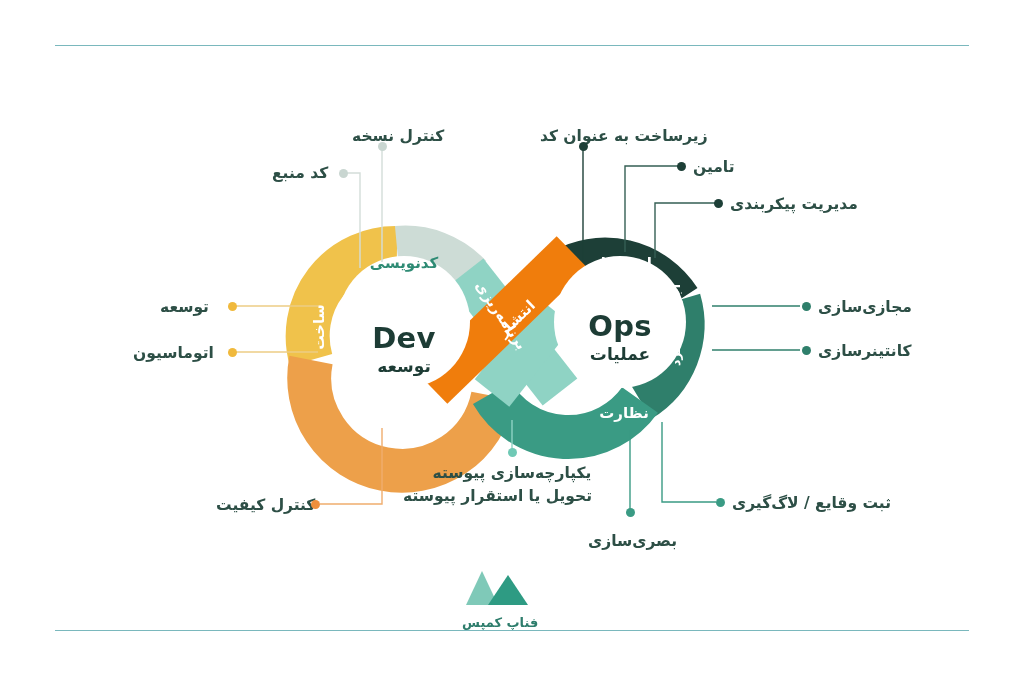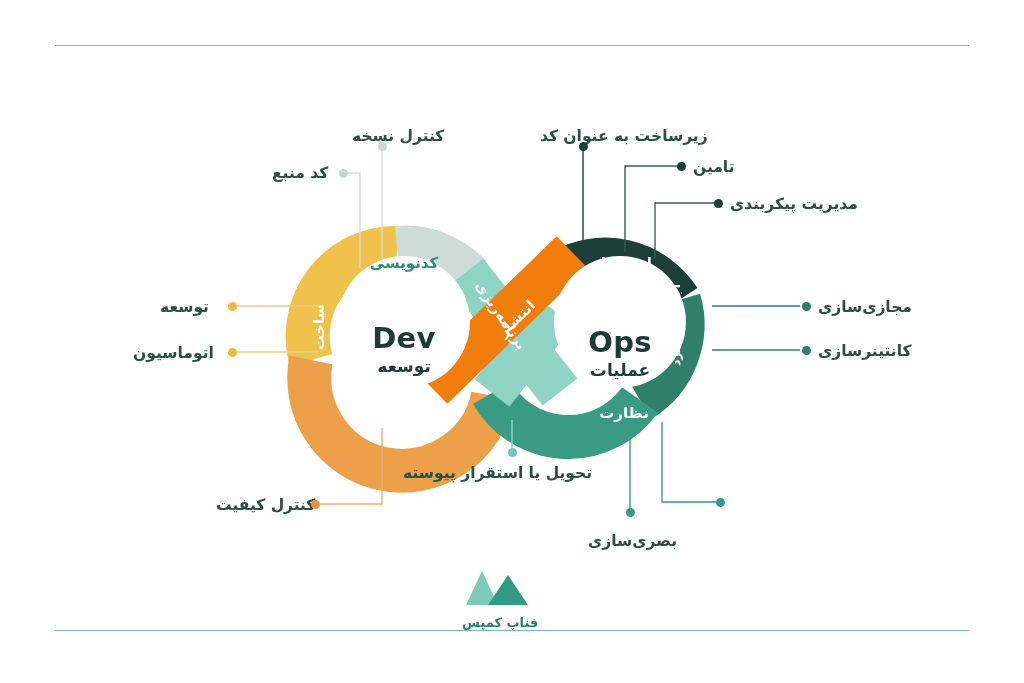--- a/index.html
+++ b/index.html
@@ -163,60 +163,62 @@
 
     <text id="w-operate" x="680" y="325" text-anchor="middle" font-size="12.5" font-weight="700" fill="#ffffff" font-family="DejaVu Sans, sans-serif" transform="rotate(-90 680 325)">اجرا / عملکرد</text>
 
     <text id="w-monitor" x="624" y="418" text-anchor="middle" font-size="15" font-weight="700" fill="#ffffff" font-family="DejaVu Sans, sans-serif">نظارت</text>
   </svg>
 
   <div class="center-label" style="left:354px; top:300px; width:100px;">
     <span class="en">Dev</span>
     <span class="fa">توسعه</span>
   </div>
-  <div class="center-label" style="left:570px; top:304px; width:100px;">
+  <div class="center-label" style="left:570px; top:288px; width:100px;">
     <span class="en">Ops</span>
     <span class="fa">عملیات</span>
   </div>
 
   <div class="lbl" style="left:352px; top:125px;">کنترل نسخه</div>
   <div class="dot" style="left:378px; top:142px; background:#c9d6d1;"></div>
 
   <div class="lbl" style="left:272px; top:162px;">کد منبع</div>
   <div class="dot" style="left:339px; top:169px; background:#c9d6d1;"></div>
 
   <div class="lbl" style="left:160px; top:296px;">توسعه</div>
   <div class="dot" style="left:228px; top:302px; background:#f0b93c;"></div>
 
   <div class="lbl" style="left:133px; top:342px;text-align:center;">اتوماسیون</div>
   <div class="dot" style="left:228px; top:348px; background:#f0b93c;"></div>
 
   <div class="lbl" style="left:216px; top:494px;">کنترل کیفیت</div>
   <div class="dot" style="left:311px; top:500px; background:#ef8f3c;"></div>
 
   <div class="lbl two-line" style="left:432px; top:462px; text-align:center; width:160px;">
+    <span style="display:block;">یکپارچه‌سازی پیوسته</span>
     <span style="display:block;">تحویل یا استقرار پیوسته</span>
   </div>
   <div class="dot" style="left:508px; top:448px; background:#6fc9b5;"></div>
 
   <div class="lbl" style="left:540px; top:125px;">زیرساخت به عنوان کد</div>
   <div class="dot" style="left:579px; top:142px; background:#1d3f37;"></div>
 
   <div class="lbl" style="left:693px; top:156px;">تامین</div>
   <div class="dot" style="left:677px; top:162px; background:#1d3f37;"></div>
 
   <div class="lbl" style="left:730px; top:193px;">مدیریت پیکربندی</div>
   <div class="dot" style="left:714px; top:199px; background:#1d3f37;"></div>
 
   <div class="lbl" style="left:818px; top:296px;">مجازی‌سازی</div>
   <div class="dot" style="left:802px; top:302px; background:#2f7f6b;"></div>
 
   <div class="lbl" style="left:818px; top:340px;">کانتینرسازی</div>
   <div class="dot" style="left:802px; top:346px; background:#2f7f6b;"></div>
 
+  <div class="lbl" style="left:732px; top:492px;">ثبت وقایع / لاگ‌گیری</div>
   <div class="dot" style="left:716px; top:498px; background:#3a9b84;"></div>
 
   <div class="lbl" style="left:588px; top:530px;">بصری‌سازی</div>
   <div class="dot" style="left:626px; top:508px; background:#3a9b84;"></div>
 
   <div id="logo-wrap">
     <svg width="72" height="44" viewBox="0 0 72 44">
       <path d="M 20 6 L 36 40 L 4 40 Z" fill="#7fc9b8"></path>
       <path d="M 46 10 L 66 40 L 26 40 Z" fill="#2e9b83"></path>
     </svg>

